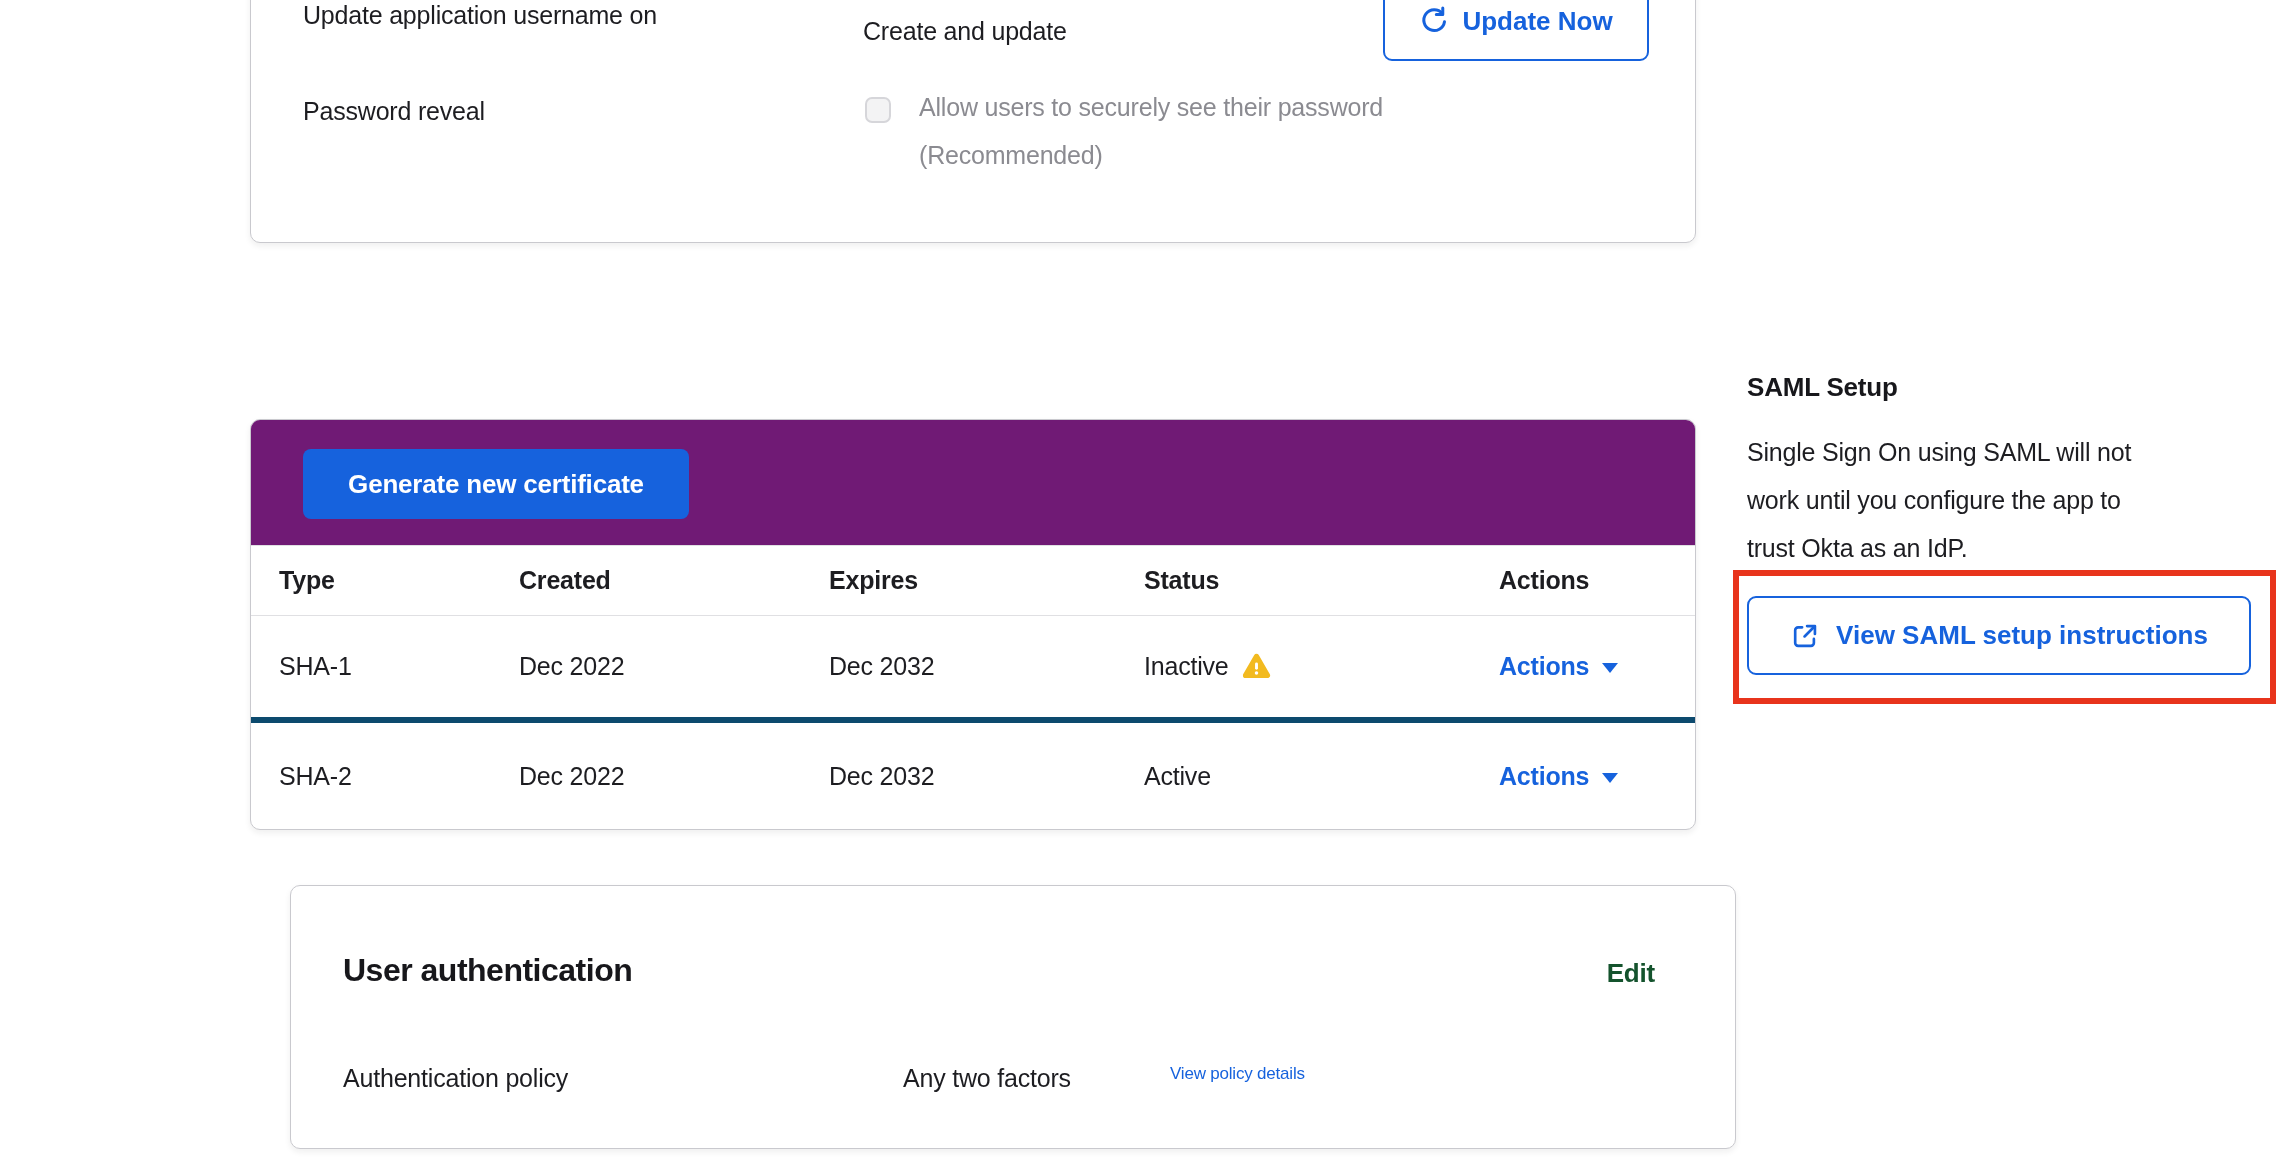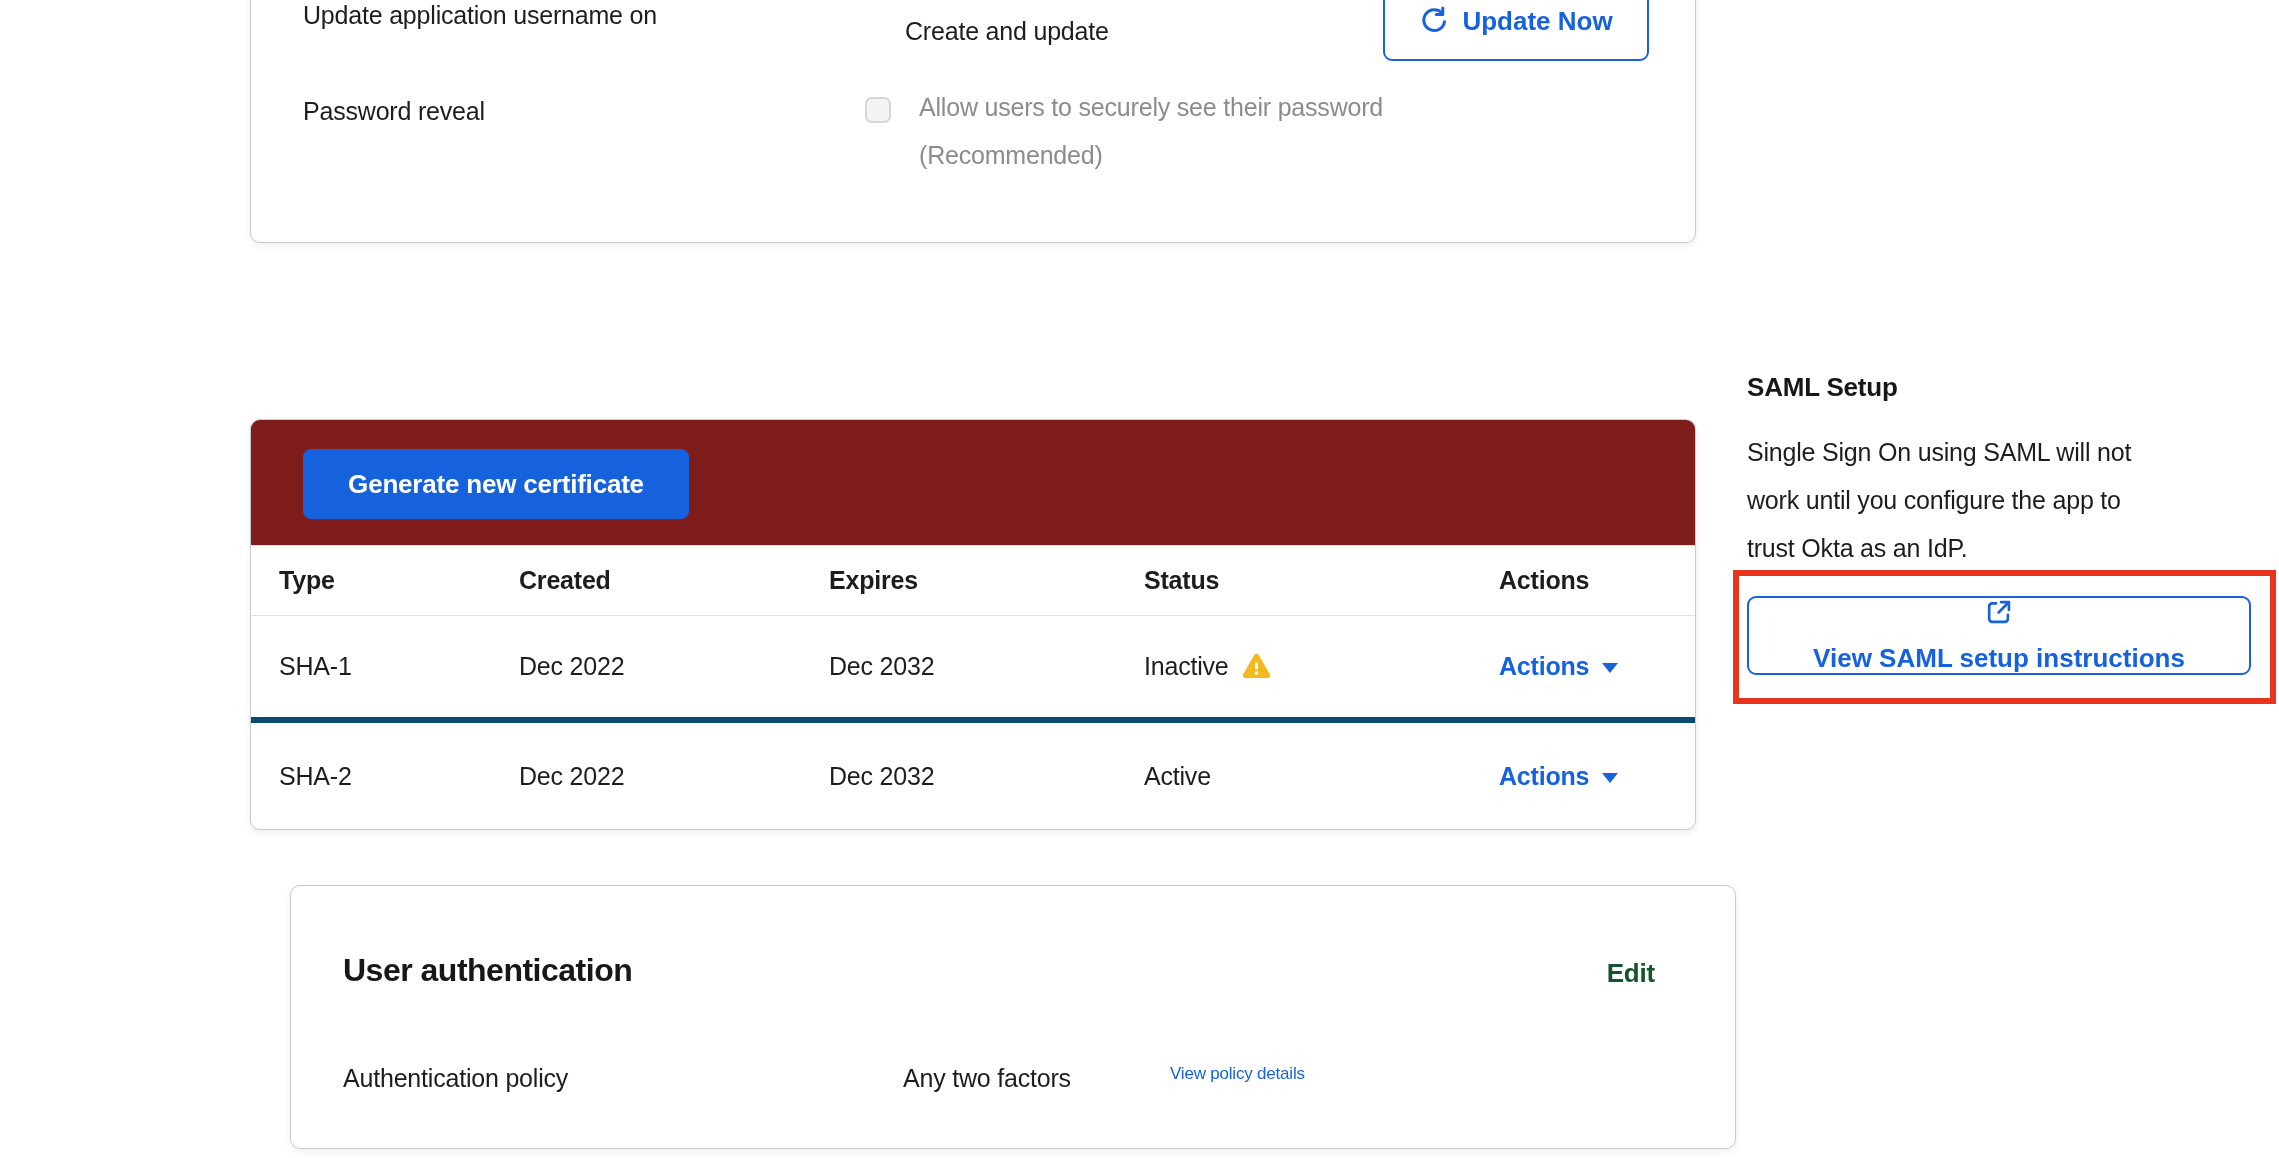--- a/index.html
+++ b/index.html
@@ -58,21 +58,21 @@
 
   
   .section-title {
     position: absolute; left: 253px; top: 297px;
     font-size: 44px; font-weight: 700; letter-spacing: -1px; color: #17171b;
   }
 
   
   .cert-header {
     position: absolute; left: 0; top: 0; right: 0; height: 126px;
-    background: #7f1d1d;
+    background: #701a75;
     border-bottom: 1px solid #e0e0e3;
     border-radius: 9px 9px 0 0;
   }
   .btn-primary {
     position: absolute; left: 52px; top: 29px;
     width: 386px; height: 70px;
     background: #1662dd; border: none; border-radius: 8px;
     color: #fff; font-weight: 700; font-size: 26px;
     font-family: inherit; letter-spacing: -0.2px;
     display: flex; align-items: center; justify-content: center;
@@ -126,33 +126,32 @@
   }
   .annotation-box {
     position: absolute; left: 1733px; top: 570px;
     width: 543px; height: 134px;
     border: 6px solid #e8341c;
     pointer-events: none;
   }
   .saml-instructions-btn {
     left: 1747px; top: 596px; width: 504px; height: 79px;
     gap: 16px;
-    flex-direction: column;
   }
 
   .icon-svg { display: block; flex: none; }
 </style>
 </head>
 <body>
 
 <div class="page">
 
   <section class="card card-top">
     <div class="form-label" style="left:52px; top:20px;">Update application username on</div>
-    <div class="form-value" style="left:612px; top:36px;margin-left:42px;">Create and update</div>
+    <div class="form-value" style="left:612px; top:36px;">Create and update</div>
 
     <button class="btn-outline update-now-btn">
       <svg class="icon-svg" width="30" height="30" viewBox="0 0 26 26" fill="none">
         <path d="M20.2 6.6 A9 9 0 1 0 22.1 13.6" stroke="#1662dd" stroke-width="2.6" stroke-linecap="round"></path>
         <path d="M20.6 1.8 L20.6 7.4 L15 7.4" stroke="#1662dd" stroke-width="2.6" stroke-linecap="round" stroke-linejoin="round" fill="none"></path>
       </svg>
       <span>Update Now</span>
     </button>
 
     <div class="form-label" style="left:52px; top:116px;">Password reveal</div>

